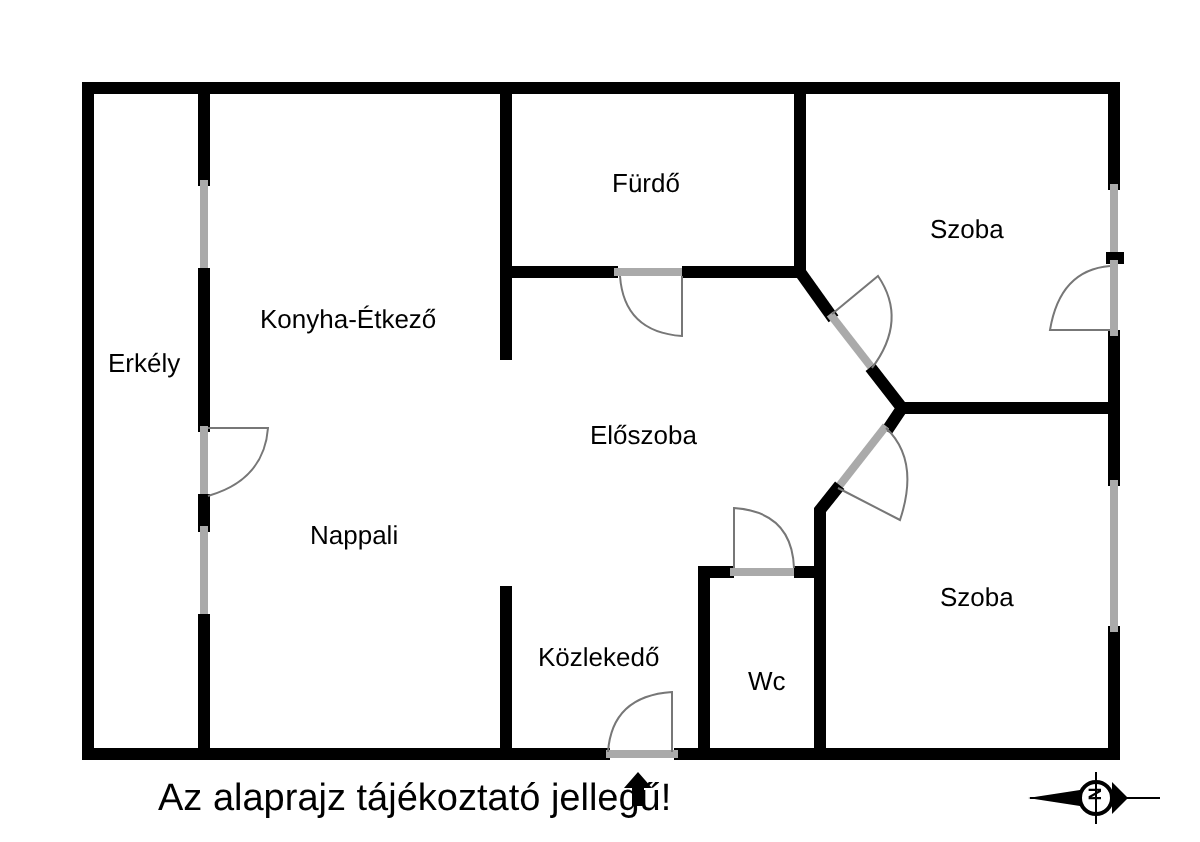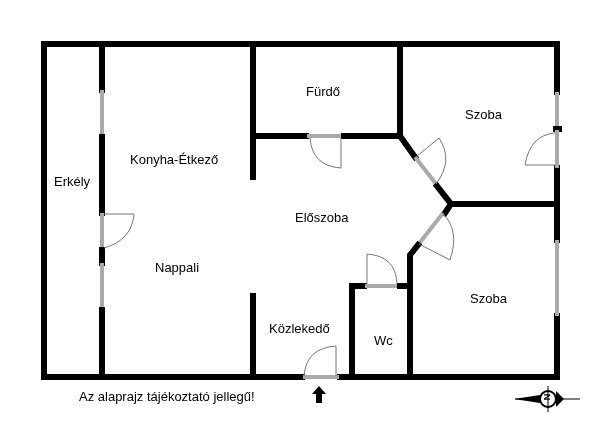--- a/index.html
+++ b/index.html
@@ -2,21 +2,21 @@
 <html><head>
 <meta charset="utf-8">
 <style>
   html, body { margin:0; padding:0; background:#ffffff; }
   body { width:600px; height:421px; position:relative; overflow:hidden; font-family:"Liberation Sans", sans-serif; }
   svg { position:absolute; left:0; top:0; }
   .wall { stroke:#000; stroke-width:6; fill:none; stroke-linecap:square; }
   .win { stroke:#aaa; stroke-width:4; fill:none; }
   .door { stroke:#777; stroke-width:1; fill:none; }
   .lbl { position:absolute; font-size:13px; color:#000; white-space:nowrap; }
-  .note { position:absolute; font-size:13px; color:#000; white-space:nowrap; }
+  .note { position:absolute; font-size:19px; color:#000; white-space:nowrap; }
 </style>
 </head>
 <body>
 
 <svg width="600" height="421" viewBox="0 0 600 421">
 
   <g>
     <polyline class="wall" points="44,44 557,44 557,92"></polyline>
     <polyline class="wall" points="557,168 557,240"></polyline>
     <polyline class="wall" points="557,316 557,377 340,377"></polyline>

